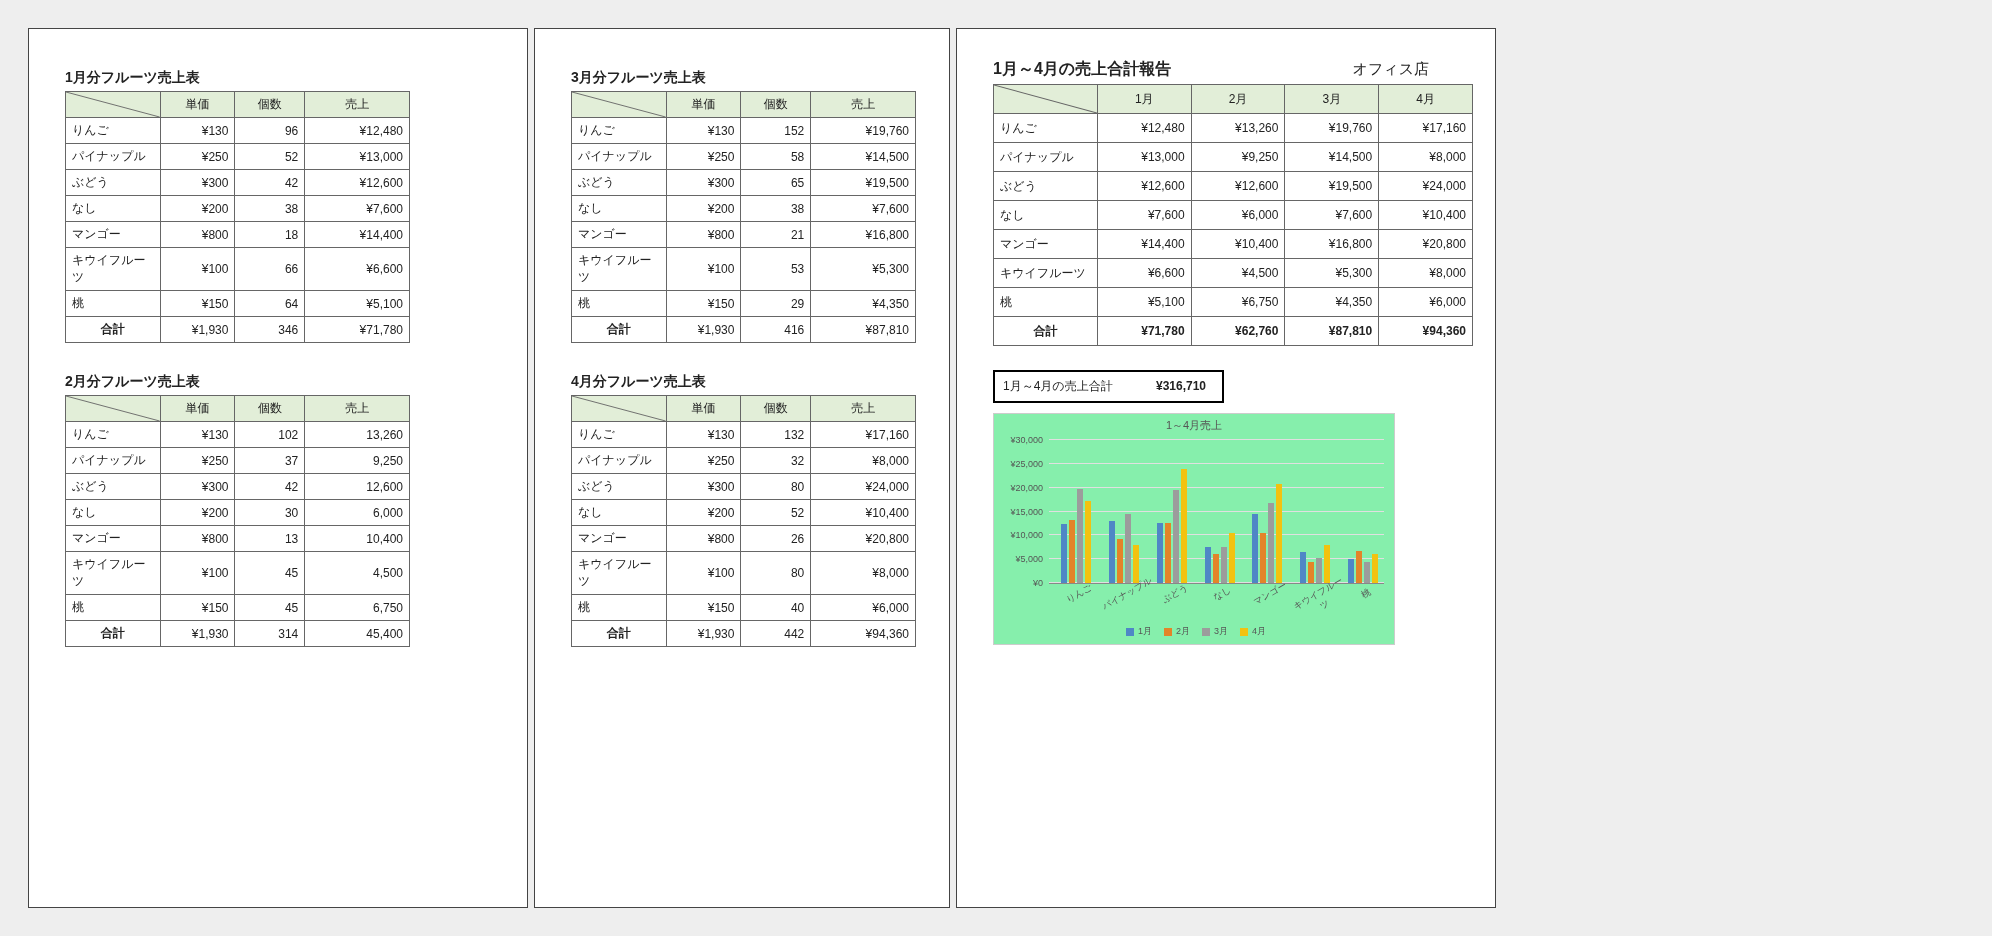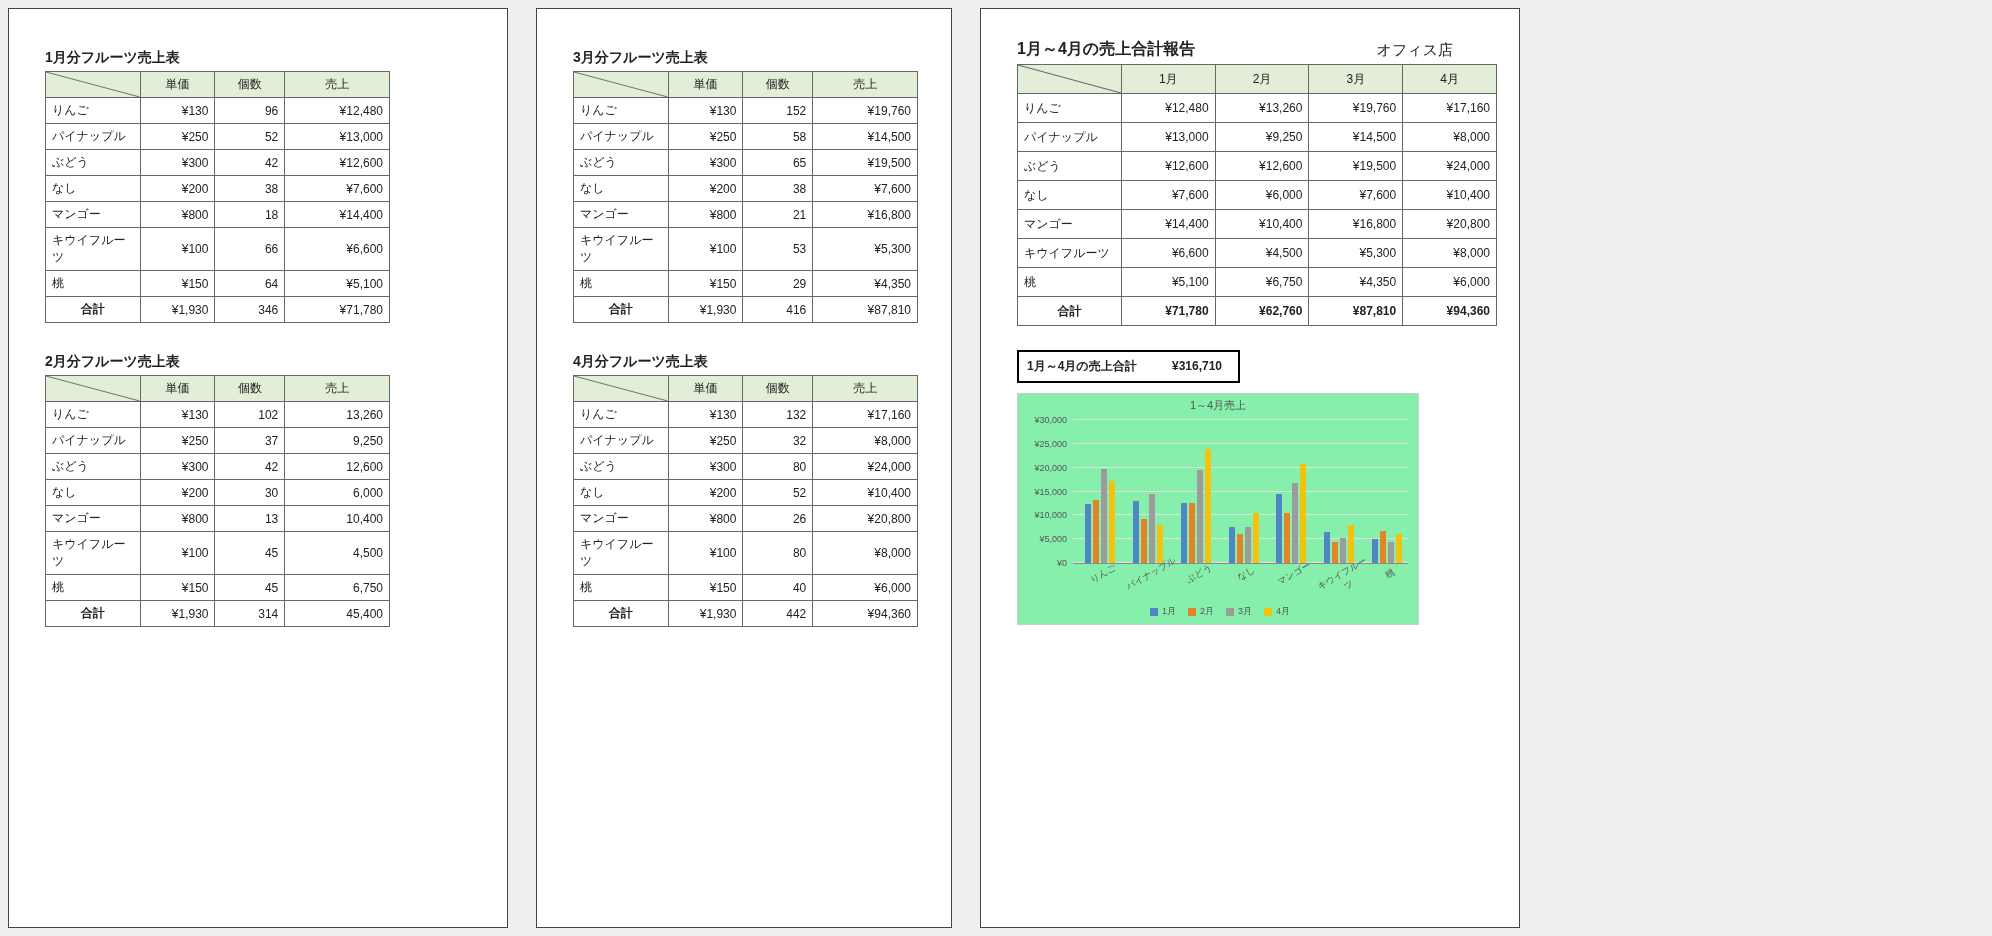--- a/index.html
+++ b/index.html
@@ -1,46 +1,46 @@
 <!DOCTYPE html>
 <html><head>
 <meta charset="utf-8">
 <style>
   html,body{margin:0;padding:0;background:#eee;font-family:"Meiryo","MS PGothic",sans-serif;color:#222;}
-  .canvas{width:1992px;height:936px;display:flex;gap:28px;padding:8px;box-sizing:border-box;}
+  .canvas{width:1992px;height:936px;display:flex;gap:6px;padding:28px;box-sizing:border-box;}
   .page{background:#fff;border:1px solid #444;box-sizing:border-box;padding:30px 36px;}
   .page-a{width:500px;}
   .page-b{width:416px;}
   .page-c{width:540px;}
   .tbl-title{font-size:14px;font-weight:bold;margin:10px 0 4px 0;}
   table.sales{border-collapse:collapse;width:345px;font-size:12px;}
   table.sales th, table.sales td{border:1px solid #666;padding:4px 6px;height:20px;box-sizing:border-box;}
   table.sales th{background:#e2eed8;font-weight:normal;text-align:center;}
   table.sales td.lbl{text-align:left;width:95px;}
   table.sales td.num{text-align:right;}
   table.sales td.num.price{width:75px;}
   table.sales td.num.qty{width:70px;}
   table.sales td.num.amt{width:105px;}
   table.sales tr.total td.lbl{text-align:center;font-weight:bold;}
   table.sales tr.total td{font-weight:normal;}
   .diagcell{position:relative;background:#fff;width:95px;}
   .diagcell svg{position:absolute;inset:0;width:100%;height:100%;}
   .spacer{height:20px;}
   
-  .sum-head{display:flex;justify-content:space-between;align-items:flex-end;font-size:16px;font-weight:bold;margin-bottom:4px;}
+  .sum-head{display:flex;justify-content:space-between;align-items:center;font-size:16px;font-weight:bold;margin-bottom:4px;}
   .sum-head .store{font-weight:normal;font-size:15px;padding-right:30px;}
   table.summary{border-collapse:collapse;width:480px;font-size:12px;}
   table.summary th, table.summary td{border:1px solid #666;padding:4px 6px;height:20px;}
   table.summary th{background:#e2eed8;font-weight:normal;text-align:center;width:80px;}
   table.summary td.lbl{text-align:left;width:90px;}
   table.summary td.num{text-align:right;width:80px;}
   table.summary tr.total td{font-weight:bold;}
   table.summary tr.total td.lbl{text-align:center;}
   .grand{margin-top:24px;display:inline-block;border:2px solid #000;padding:6px 16px 6px 8px;font-size:12px;}
-  .grand .gt{font-weight:bold;margin-right:32px;}
+  .grand .gt{font-weight:normal;margin-right:40px;}
   .grand .gv{font-weight:bold;}
   
   .chart-wrap{margin-top:10px;width:400px;height:230px;border:1px solid #ccc;background:#86efac;position:relative;font-size:10px;color:#555;}
   .chart-title{position:absolute;top:4px;left:0;right:0;text-align:center;font-size:11px;}
   .plot{position:absolute;left:55px;right:10px;top:26px;bottom:60px;border-bottom:1px solid #888;}
   .grid-line{position:absolute;left:0;right:0;border-top:1px solid #e0e0e0;}
   .ylabel{position:absolute;left:-48px;width:42px;text-align:right;font-size:9px;transform:translateY(-50%);}
   .cat{position:absolute;bottom:0;top:0;}
   .bar{position:absolute;bottom:0;width:6px;}
   .c1{background:#4f87c6;}

